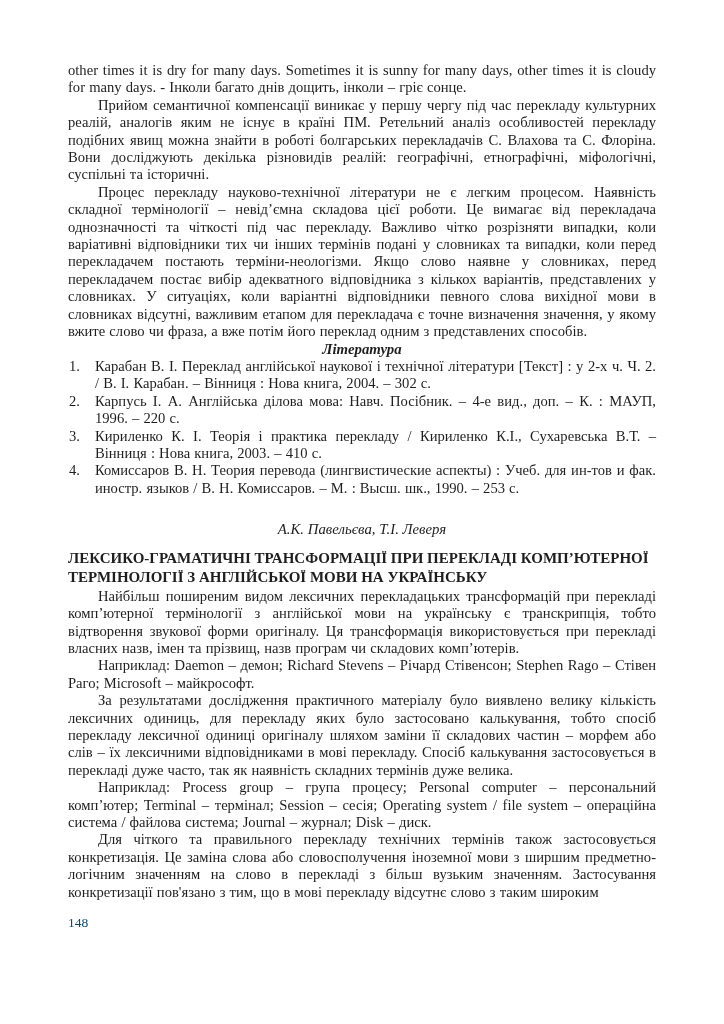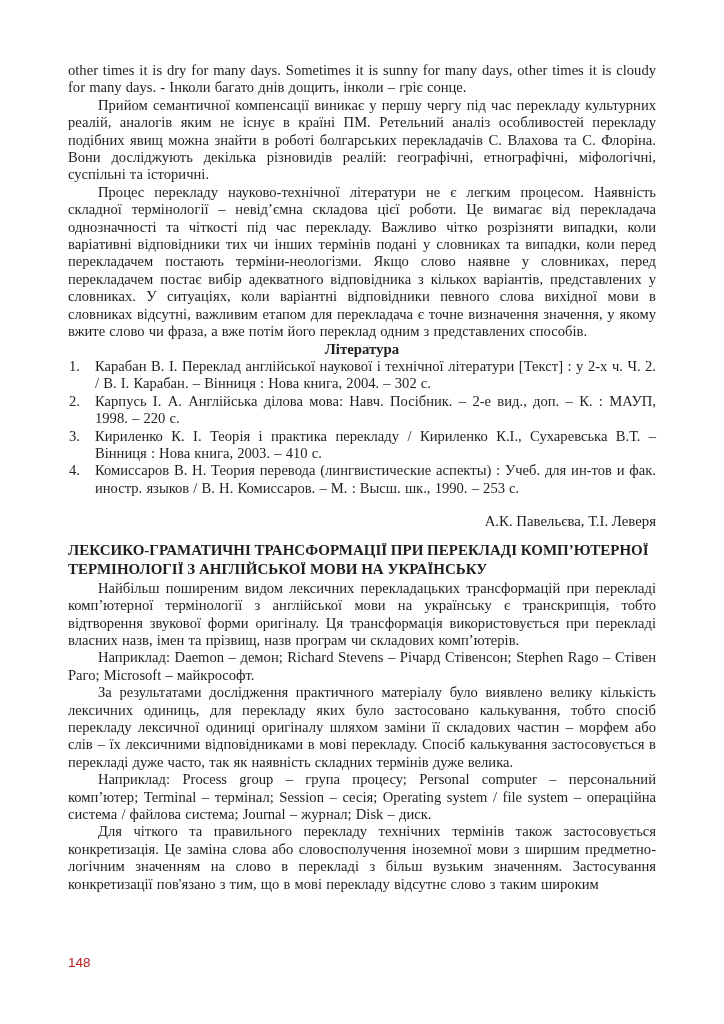--- a/index.html
+++ b/index.html
@@ -32,60 +32,61 @@
   }
   .upper p:first-of-type {
     text-indent: 0;
   }
   h3.lit {
     margin: 0;
     text-align: center;
     font-size: 14.8px;
     line-height: 17.4px;
     font-weight: bold;
+    font-style: italic;
   }
   .reflist {
     margin: 0;
   }
   .ref {
     display: flex;
     font-size: 14.6px;
     line-height: 17.4px;
   }
   .ref .num {
     flex: 0 0 27px;
     padding-left: 1px;
     box-sizing: border-box;
   }
   .ref .txt {
     flex: 1;
     text-align: justify;
     word-spacing: 0.5px;
   }
   .authors {
-    margin-top: 16px;
-    text-align: right;
+    margin-top: 24px;
+    text-align: center;
+    font-style: italic;
     font-size: 14.8px;
     line-height: 17.6px;
   }
   h2.title {
     margin: 10px 0 0 0;
     text-align: left;
     font-weight: bold;
     font-size: 15px;
     line-height: 19.5px;
   }
   .pagenum {
     position: absolute;
     left: 68px;
     top: 915px;
-    font-family: Liberation Sans, sans-serif;
+    font-family: Liberation Serif, serif;
     font-size: 13.5px;
-    color: #b91c1c;
-    margin-top: 40px;
+    color: #0c4a6e;
   }
 </style>
 </head>
 <body>
 
 <div class="page">
   <div class="col">
 
     <section class="upper">
 
@@ -100,21 +101,21 @@
 
     <div class="reflist">
 
         <div class="ref">
           <span class="num">1.</span>
           <span class="txt">Карабан В. І. Переклад англійської наукової і технічної літератури [Текст] : у 2-х ч. Ч. 2. / В. І. Карабан. – Вінниця : Нова книга, 2004. – 302 с.</span>
         </div>
 
         <div class="ref">
           <span class="num">2.</span>
-          <span class="txt">Карпусь І. А. Англійська ділова мова: Навч. Посібник. – 2-е вид., доп. – К. : МАУП, 1998. – 220 с.</span>
+          <span class="txt">Карпусь І. А. Англійська ділова мова: Навч. Посібник. – 4-е вид., доп. – К. : МАУП, 1996. – 220 с.</span>
         </div>
 
         <div class="ref">
           <span class="num">3.</span>
           <span class="txt">Кириленко К. І. Теорія і практика перекладу / Кириленко К.І., Сухаревська В.Т. – Вінниця : Нова книга, 2003. – 410 с.</span>
         </div>
 
         <div class="ref">
           <span class="num">4.</span>
           <span class="txt">Комиссаров В. Н. Теория перевода (лингвистические аспекты) : Учеб. для ин-тов и фак. иностр. языков / В. Н. Комиссаров. – М. : Высш. шк., 1990. – 253 с.</span>

